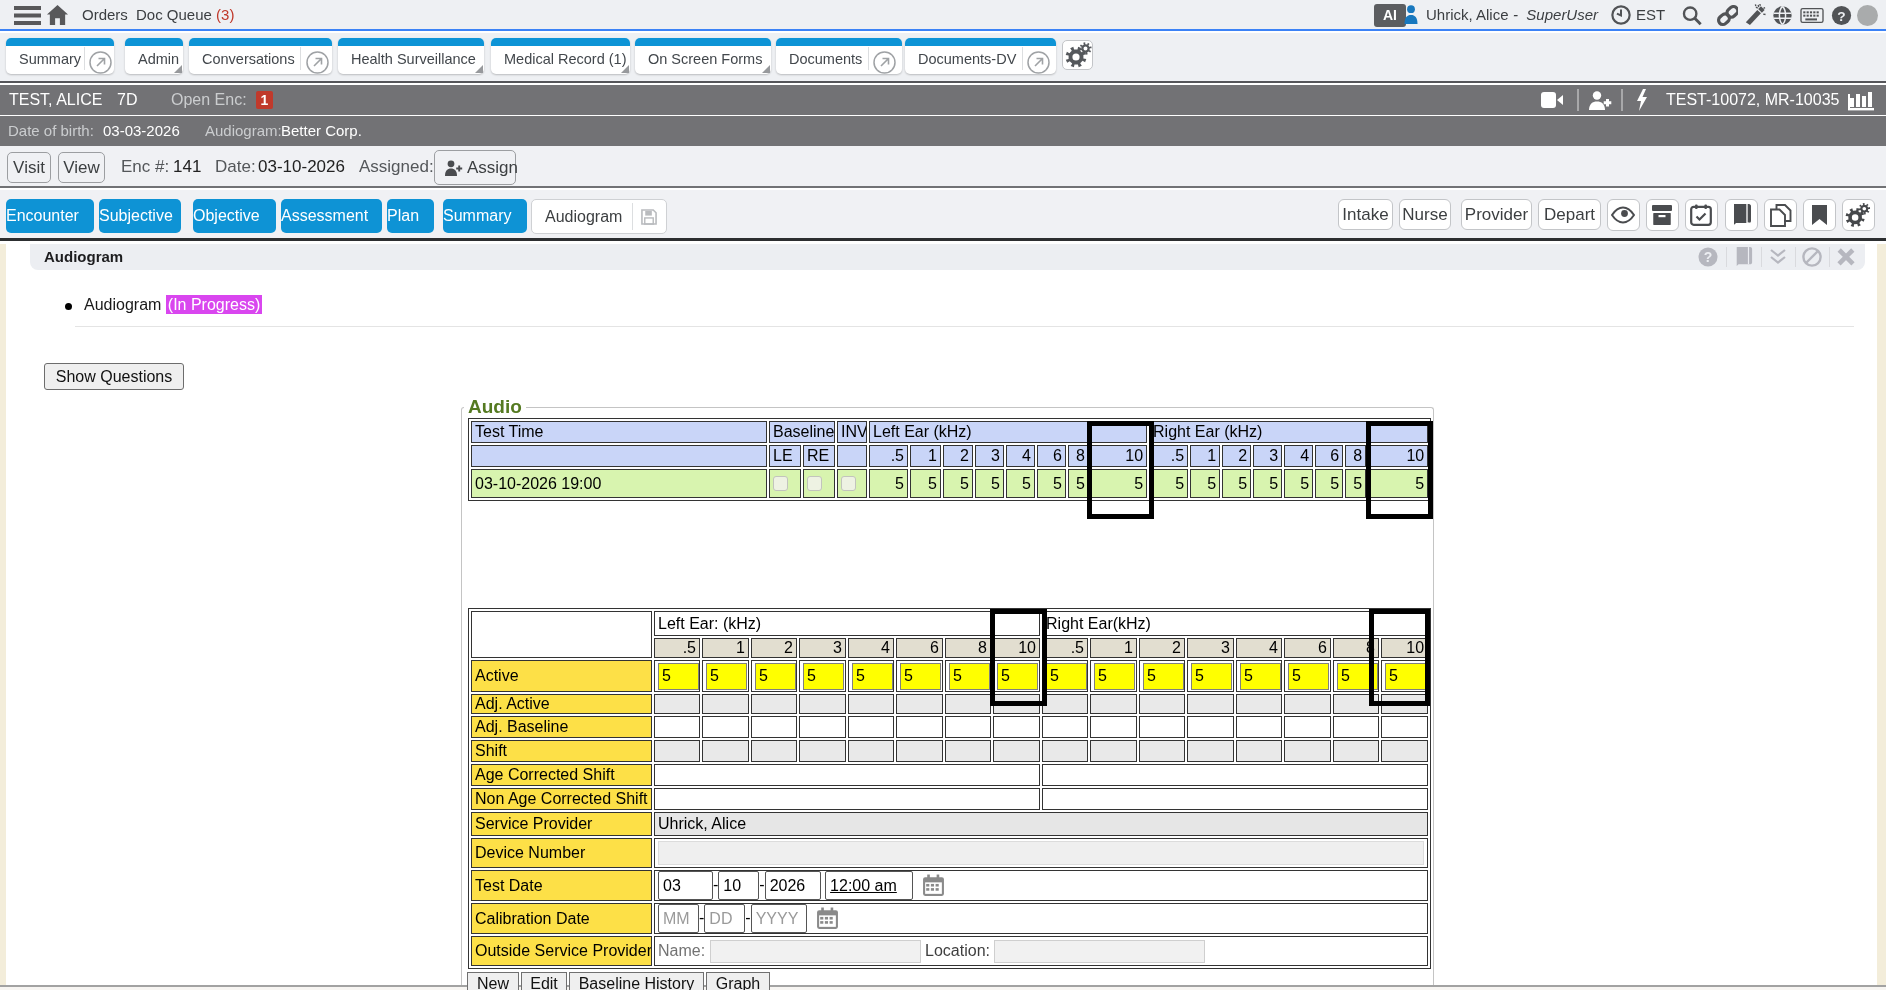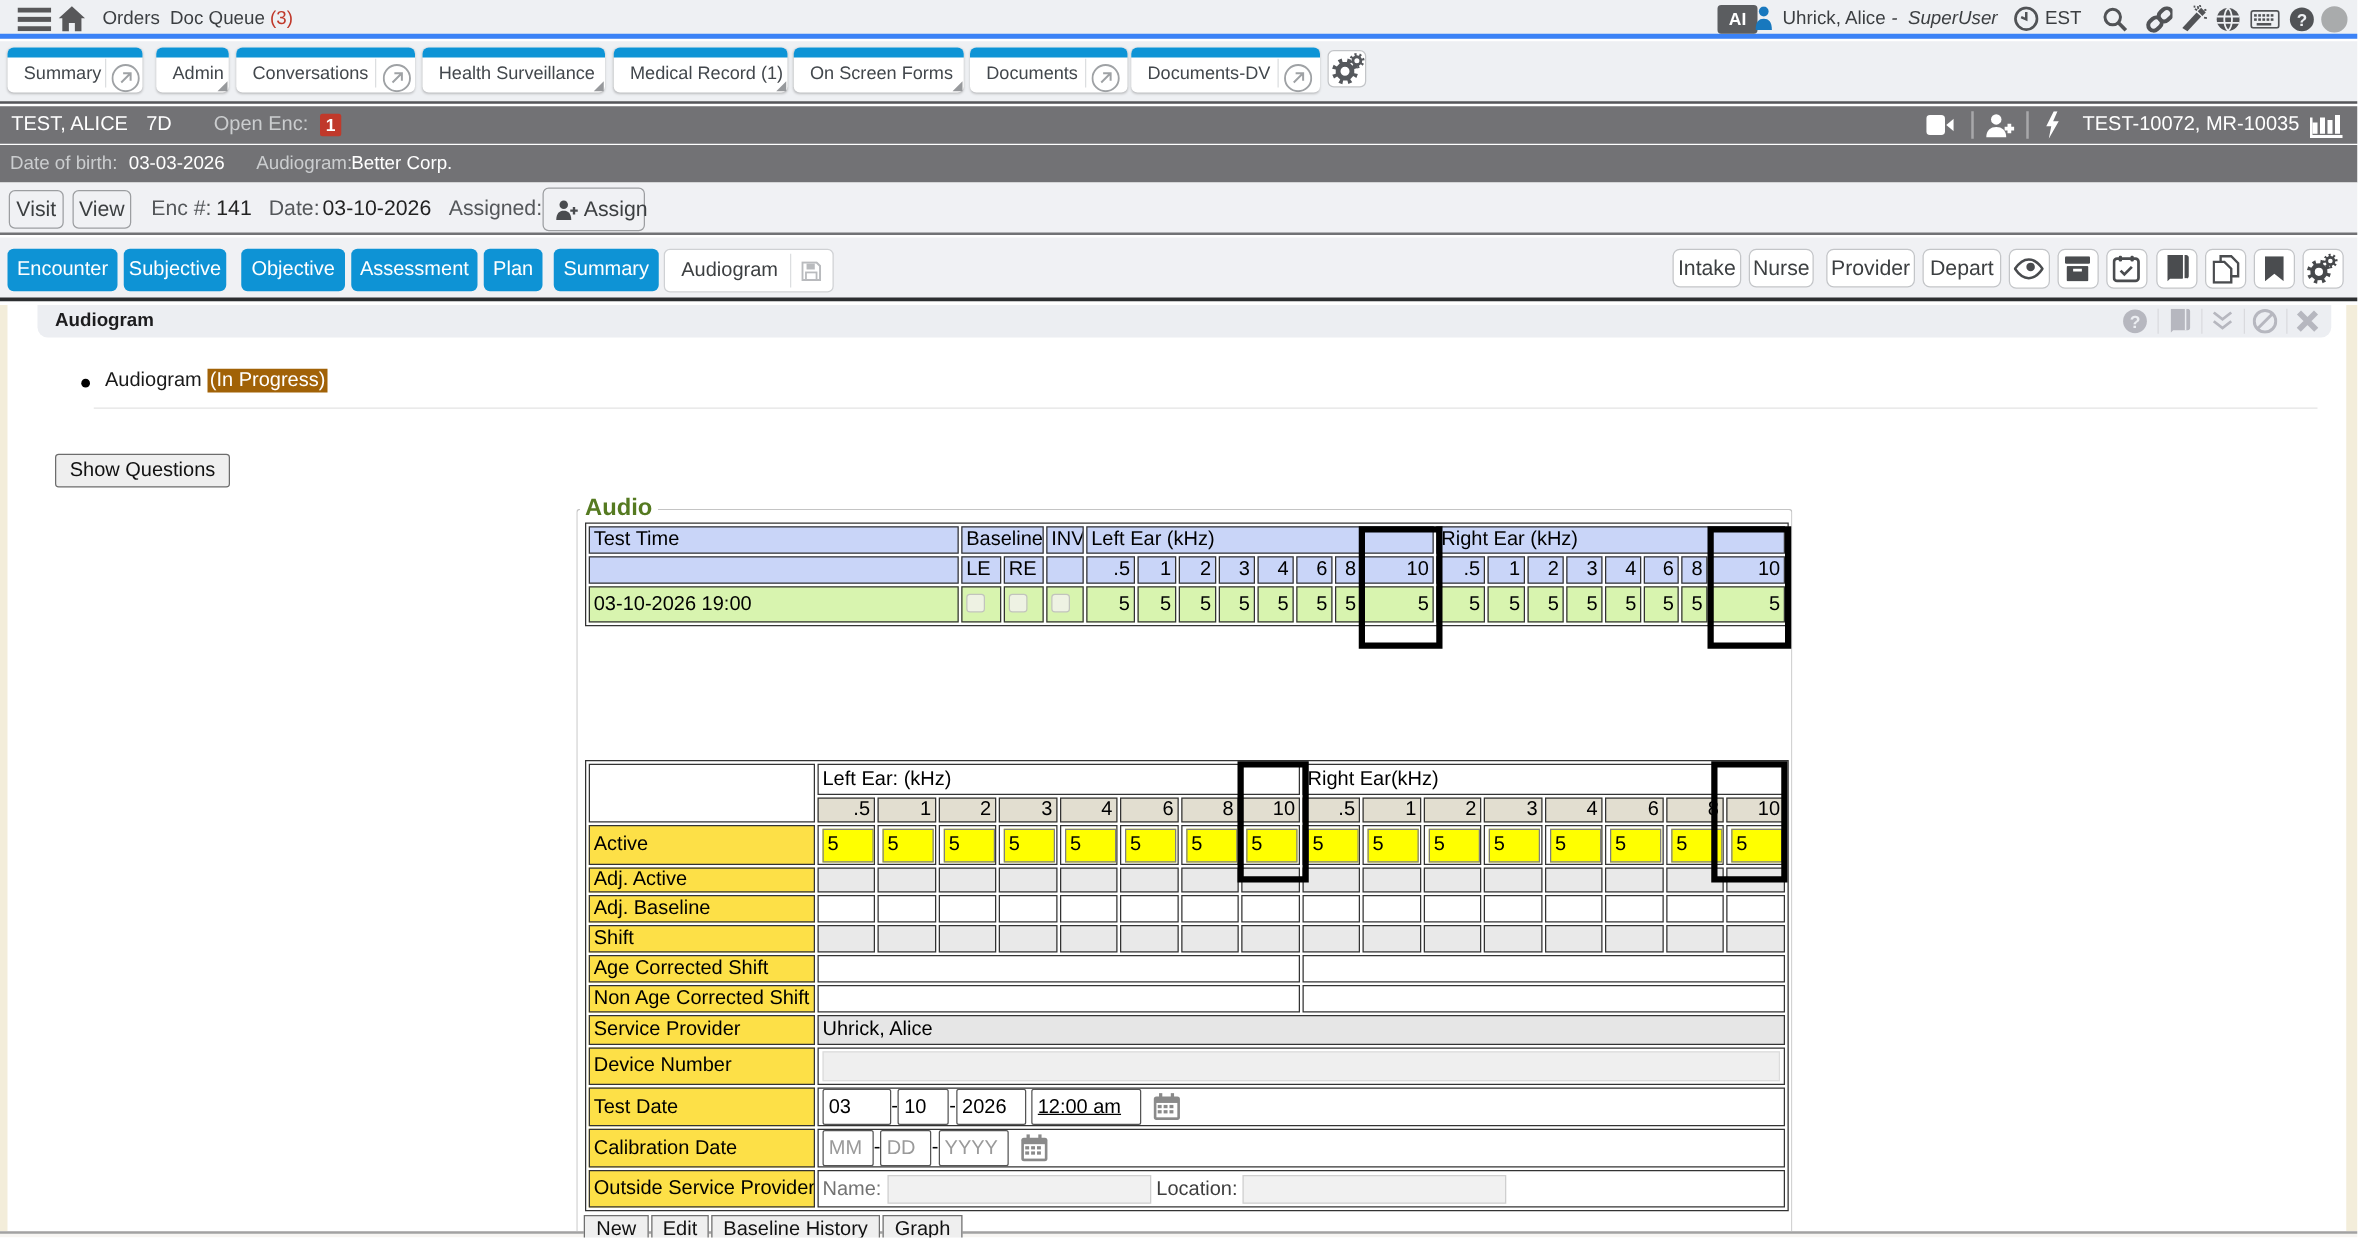--- a/index.html
+++ b/index.html
@@ -1,48 +1,48 @@
 <!DOCTYPE html>
 <html><head><meta charset="utf-8"><style>
 *{box-sizing:border-box;margin:0;padding:0}
 html,body{width:1886px;height:990px;overflow:hidden;font-family:"Liberation Sans",sans-serif;background:#fff;position:relative}
 .ico{position:absolute}
 
-#topbar{position:absolute;left:0;top:0;width:1886px;height:31px;background:#eef0f3;border-bottom:4px solid #3b82f6}
+#topbar{position:absolute;left:0;top:0;width:1886px;height:31px;background:#eef0f3;border-bottom:2px solid #3b82f6}
 #topbar .txt{position:absolute;top:6px;font-size:15px;color:#3b3e41}
 
 #tabrow{position:absolute;left:0;top:33px;width:1886px;height:50px;background:#eef0f3;border-bottom:2px solid #55565a}
 .tab{position:absolute;top:5px;height:36px;background:#fff;border-radius:5px;box-shadow:0 1px 2px rgba(0,0,0,.22)}
 .tab:before{content:"";position:absolute;left:0;top:0;right:0;height:8px;background:#0d94d6;border-radius:5px 5px 0 0}
 .tab .lbl{position:absolute;left:13px;top:13px;font-size:14.5px;color:#42474c;white-space:nowrap}
 .tab .tri{position:absolute;right:1px;bottom:1px;width:0;height:0;border-left:8px solid transparent;border-bottom:8px solid #97999c}
 .tab .sep{position:absolute;top:9px;bottom:4px;width:1px;background:#dcdee0}
 .circ{position:absolute;top:13px;width:23px;height:23px}
 
 #pt1{position:absolute;left:0;top:85px;width:1886px;height:30px;background:#727275;color:#fff}
 #pt2{position:absolute;left:0;top:116px;width:1886px;height:30px;background:#727275;color:#fff}
 .mut{color:#cbcdcf}
 
 #visitrow{position:absolute;left:0;top:146px;width:1886px;height:42px;background:#f0f1f4;border-bottom:2px solid #717275}
 .wbtn{position:absolute;border:1px solid #9c9ea1;border-radius:5px;background:#f0f1f4;color:#3c3f41;font-size:17px;text-align:center}
 
 #encrow{position:absolute;left:0;top:190px;width:1886px;height:51px;background:#f0f1f4;border-bottom:3px solid #2c2e30}
-.bbtn{position:absolute;top:9px;height:34px;background:#0e93d5;border-radius:5px;color:#fff;font-size:17px;text-align:center;line-height:34px}
+.bbtn{position:absolute;top:9px;height:34px;background:#0e93d5;border-radius:5px;color:#fff;font-size:17px;text-align:left;line-height:34px}
 .obtn{position:absolute;top:9px;height:31px;background:#fff;border:1px solid #c3c5c8;border-radius:6px;color:#3c3f41;font-size:17px;text-align:center;line-height:29px}
 .ibtn{position:absolute;top:9px;width:33px;height:32px;background:#fff;border:1px solid #c3c5c8;border-radius:6px}
 
 #content{position:absolute;left:0;top:244px;width:1886px;height:741px;background:#f3edda}
 #panel{position:absolute;left:6px;top:0;width:1871px;height:741px;background:#fff}
 #phdr{position:absolute;left:24px;top:0px;width:1835px;height:26px;background:#eceef2;border-radius:0 0 8px 8px}
 #phdr .t{position:absolute;left:14px;top:4px;font-size:15px;font-weight:bold;color:#1d1d1f}
 .psep{position:absolute;top:3px;height:20px;width:1px;background:#d9dade}
 .bullet{position:absolute;left:60px;top:52px;font-size:16px;color:#1a1a1a}
 .bullet:before{content:"";position:absolute;left:-1px;top:7px;width:7px;height:7px;border-radius:50%;background:#000}
 .bullet span.txt1{margin-left:18px}
-.inprog{background:#a16207;color:#fff;padding:1px 2px}
+.inprog{background:#d946ef;color:#fff;padding:1px 2px}
 #hr1{position:absolute;left:69px;top:82px;width:1779px;height:1px;background:#e4e4e4}
 #showq{position:absolute;left:38px;top:119px;width:140px;height:27px;background:#efefef;border:1px solid #6d6d6d;border-radius:3px;font-size:16px;color:#111;font-family:"Liberation Sans",sans-serif}
 
 #fs{position:absolute;left:455px;top:152px;width:973px;height:589px;border:1px solid #c4c4c4;border-bottom:none;border-radius:3px 3px 0 0}
 #fs legend{margin-left:2px;padding:0 4px;font-size:19px;font-weight:bold;color:#557a21}
 
 table.grid{border-collapse:separate;border-spacing:2px;border:1.5px solid #333;table-layout:fixed;position:absolute}
 table.grid td{border:1px solid #333;font-size:16px;color:#000;padding:0 3px;overflow:hidden;white-space:nowrap}
 #t1{left:462px;top:174px;width:963px}
 #t1 .h td{background:#c9d5f8}

